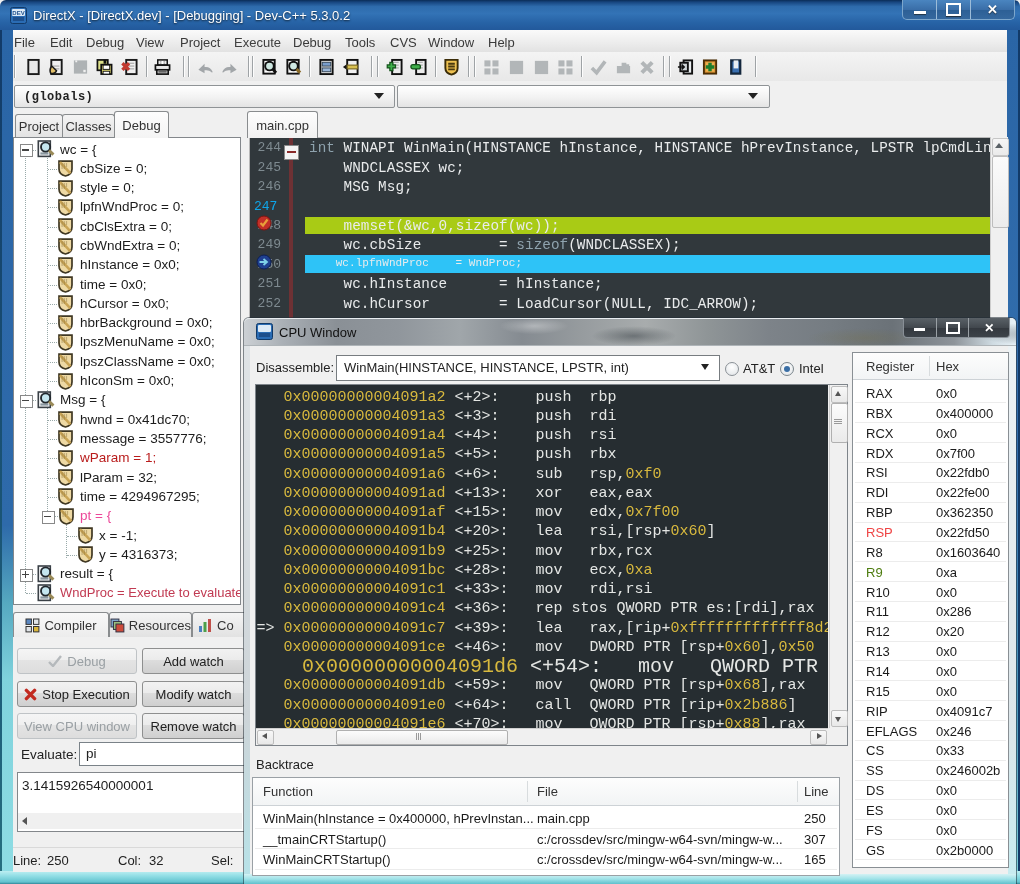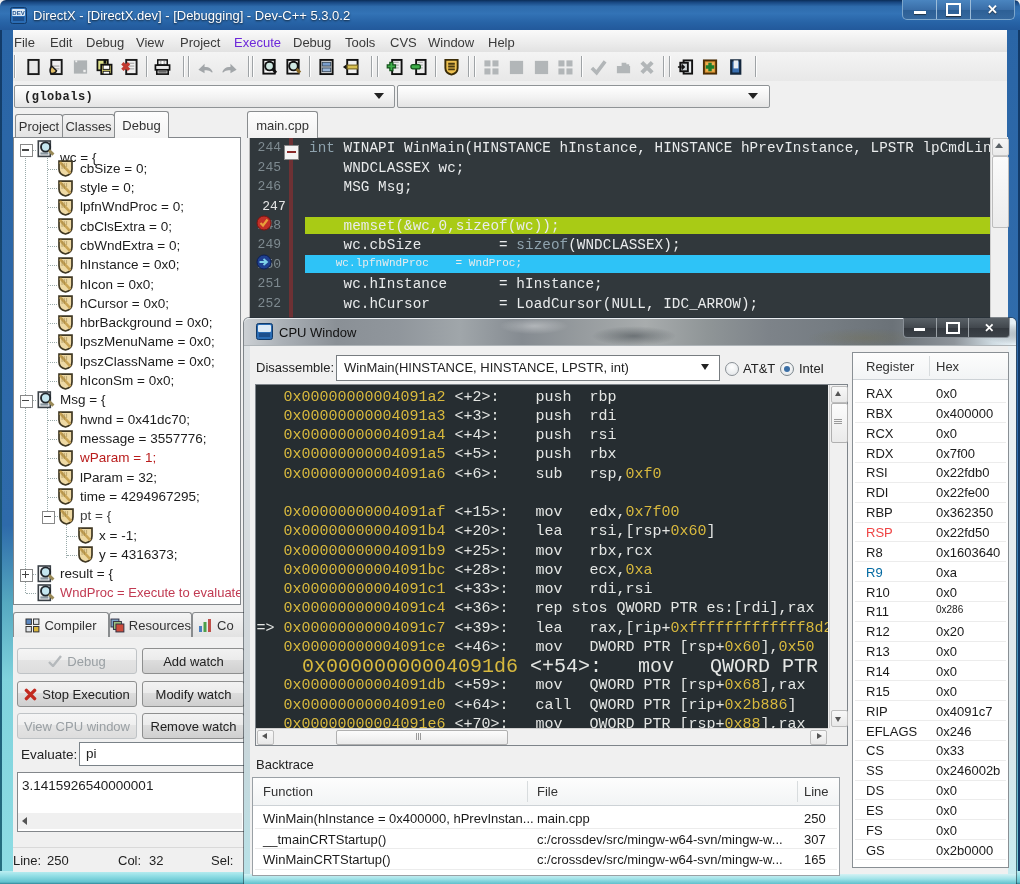--- a/index.html
+++ b/index.html
@@ -45,21 +45,21 @@
     </div>
 <div style="flex:1.3;display:flex;align-items:center;justify-content:center;color:#fff;font-size:13px;font-weight:bold;text-shadow:0 1px 1px #234">✕</div>
 </div>
 <div class="a" style="left:13px;top:30px;width:994px;height:22px;
 background:linear-gradient(180deg,#fafafa,#ececec 60%,#e2e2e2)"></div>
 <div class="a" style="left:14px;top:35px;font-size:13px;color:#3a3a3a">File</div>
 <div class="a" style="left:50px;top:35px;font-size:13px;color:#3a3a3a">Edit</div>
 <div class="a" style="left:86px;top:35px;font-size:13px;color:#3a3a3a">Debug</div>
 <div class="a" style="left:136px;top:35px;font-size:13px;color:#3a3a3a">View</div>
 <div class="a" style="left:180px;top:35px;font-size:13px;color:#3a3a3a">Project</div>
-<div class="a" style="left:234px;top:35px;font-size:13px;color:#6d28d9">Execute</div>
+<div class="a" style="left:234px;top:35px;font-size:13px;color:#404040">Execute</div>
 <div class="a" style="left:293px;top:35px;font-size:13px;color:#3a3a3a">Debug</div>
 <div class="a" style="left:345px;top:35px;font-size:13px;color:#3a3a3a">Tools</div>
 <div class="a" style="left:390px;top:35px;font-size:13px;color:#3a3a3a">CVS</div>
 <div class="a" style="left:428px;top:35px;font-size:13px;color:#3a3a3a">Window</div>
 <div class="a" style="left:488px;top:35px;font-size:13px;color:#3a3a3a">Help</div>
 <div class="a" style="left:13px;top:52px;width:994px;height:29px;
 background:linear-gradient(180deg,#f4f4f4,#e8e8e8);border-bottom:1px solid #d8d8d8"></div>
 <div class="sep" style="left:146px;top:56px;height:21px"></div>
 <div class="sep" style="left:183px;top:56px;height:21px"></div>
 <div class="sep" style="left:188px;top:56px;height:21px"></div>
@@ -208,21 +208,21 @@
 <div class="a" style="left:52px;top:382px;width:1px;height:38px;border-left:1px dotted #9aa;"></div>
 <div class="a" style="left:12px;top:12px;width:10px;height:1px;border-top:1px dotted #9aa"></div>
 <div class="a" style="left:6px;top:6.0px;width:11px;height:11px;border:1px solid #888;background:#fff;z-index:3"></div>
 <div class="a" style="left:8px;top:11.0px;width:7px;height:1.6px;background:#444;z-index:4"></div>
 <svg width="18" height="18" viewBox="0 0 18 18" style="position:absolute;top:2px;left:23px">
       <rect x="1.3" y="1" width="12" height="15.4" fill="#f4f6f7" stroke="#3a4046" stroke-width="1.6"></rect>
       <rect x="3.4" y="12.4" width="8" height="2.2" fill="#8a97a0"></rect>
       <circle cx="8.6" cy="7" r="4.6" fill="#c5e6ef" stroke="#22282e" stroke-width="1.9"></circle>
       <path d="M12 10.4 L16.4 14.6" stroke="#9a8a58" stroke-width="3"></path>
     </svg>
-    <div class="a" style="left:46px;top:12px;font-size:13.5px;color:#1c1c1c;white-space:nowrap">wc = {</div>
+    <div class="a" style="left:46px;top:4px;font-size:13.5px;color:#1c1c1c;white-space:nowrap">wc = {</div>
 <div class="a" style="left:34px;top:31px;width:9px;height:1px;border-top:1px dotted #9aa"></div>
 <svg width="17" height="17" viewBox="0 0 17 17" style="position:absolute;top:22px;left:43px">
       <path d="M2 1.2 L15 1.2 L15 9 Q15 14.6 8.5 16 Q2 14.6 2 9 Z" fill="#eed9a4" stroke="#403823" stroke-width="1.7"></path>
       <path d="M3 2.2 L13.4 13.4" stroke="#c9a455" stroke-width="2.6"></path>
       <path d="M4.5 4 h6 M4.5 6 h6 M4.5 8 h4" stroke="#8a7440" stroke-width="0.9" stroke-dasharray="1.2 1"></path>
     </svg>
     <div class="a" style="left:66px;top:23px;font-size:13.5px;color:#1c1c1c;white-space:nowrap">cbSize = 0;</div>
 <div class="a" style="left:34px;top:50px;width:9px;height:1px;border-top:1px dotted #9aa"></div>
 <svg width="17" height="17" viewBox="0 0 17 17" style="position:absolute;top:42px;left:43px">
       <path d="M2 1.2 L15 1.2 L15 9 Q15 14.6 8.5 16 Q2 14.6 2 9 Z" fill="#eed9a4" stroke="#403823" stroke-width="1.7"></path>
@@ -257,21 +257,21 @@
       <path d="M3 2.2 L13.4 13.4" stroke="#c9a455" stroke-width="2.6"></path>
       <path d="M4.5 4 h6 M4.5 6 h6 M4.5 8 h4" stroke="#8a7440" stroke-width="0.9" stroke-dasharray="1.2 1"></path>
     </svg>
     <div class="a" style="left:66px;top:119px;font-size:13.5px;color:#1c1c1c;white-space:nowrap">hInstance = 0x0;</div>
 <div class="a" style="left:34px;top:147px;width:9px;height:1px;border-top:1px dotted #9aa"></div>
 <svg width="17" height="17" viewBox="0 0 17 17" style="position:absolute;top:138px;left:43px">
       <path d="M2 1.2 L15 1.2 L15 9 Q15 14.6 8.5 16 Q2 14.6 2 9 Z" fill="#eed9a4" stroke="#403823" stroke-width="1.7"></path>
       <path d="M3 2.2 L13.4 13.4" stroke="#c9a455" stroke-width="2.6"></path>
       <path d="M4.5 4 h6 M4.5 6 h6 M4.5 8 h4" stroke="#8a7440" stroke-width="0.9" stroke-dasharray="1.2 1"></path>
     </svg>
-    <div class="a" style="left:66px;top:139px;font-size:13.5px;color:#1c1c1c;white-space:nowrap">hIcon = 0x0;</div>
+    <div class="a" style="left:66px;top:139px;font-size:13.5px;color:#1c1c1c;white-space:nowrap">time = 0x0;</div>
 <div class="a" style="left:34px;top:166px;width:9px;height:1px;border-top:1px dotted #9aa"></div>
 <svg width="17" height="17" viewBox="0 0 17 17" style="position:absolute;top:157px;left:43px">
       <path d="M2 1.2 L15 1.2 L15 9 Q15 14.6 8.5 16 Q2 14.6 2 9 Z" fill="#eed9a4" stroke="#403823" stroke-width="1.7"></path>
       <path d="M3 2.2 L13.4 13.4" stroke="#c9a455" stroke-width="2.6"></path>
       <path d="M4.5 4 h6 M4.5 6 h6 M4.5 8 h4" stroke="#8a7440" stroke-width="0.9" stroke-dasharray="1.2 1"></path>
     </svg>
     <div class="a" style="left:66px;top:158px;font-size:13.5px;color:#1c1c1c;white-space:nowrap">hCursor = 0x0;</div>
 <div class="a" style="left:34px;top:185px;width:9px;height:1px;border-top:1px dotted #9aa"></div>
 <svg width="17" height="17" viewBox="0 0 17 17" style="position:absolute;top:177px;left:43px">
       <path d="M2 1.2 L15 1.2 L15 9 Q15 14.6 8.5 16 Q2 14.6 2 9 Z" fill="#eed9a4" stroke="#403823" stroke-width="1.7"></path>
@@ -346,21 +346,21 @@
     </svg>
     <div class="a" style="left:66px;top:351px;font-size:13.5px;color:#1c1c1c;white-space:nowrap">time = 4294967295;</div>
 <div class="a" style="left:34px;top:378px;width:10px;height:1px;border-top:1px dotted #9aa"></div>
 <div class="a" style="left:28px;top:372.7px;width:11px;height:11px;border:1px solid #888;background:#fff;z-index:3"></div>
 <div class="a" style="left:30px;top:377.7px;width:7px;height:1.6px;background:#444;z-index:4"></div>
 <svg width="17" height="17" viewBox="0 0 17 17" style="position:absolute;top:370px;left:44px">
       <path d="M2 1.2 L15 1.2 L15 9 Q15 14.6 8.5 16 Q2 14.6 2 9 Z" fill="#eed9a4" stroke="#403823" stroke-width="1.7"></path>
       <path d="M3 2.2 L13.4 13.4" stroke="#c9a455" stroke-width="2.6"></path>
       <path d="M4.5 4 h6 M4.5 6 h6 M4.5 8 h4" stroke="#8a7440" stroke-width="0.9" stroke-dasharray="1.2 1"></path>
     </svg>
-    <div class="a" style="left:66px;top:370px;font-size:13.5px;color:#404040;white-space:nowrap">pt = {</div>
+    <div class="a" style="left:66px;top:370px;font-size:13.5px;color:#ec4899;white-space:nowrap">pt = {</div>
 <div class="a" style="left:53px;top:398px;width:10px;height:1px;border-top:1px dotted #9aa"></div>
 <svg width="17" height="17" viewBox="0 0 17 17" style="position:absolute;top:389px;left:63px">
       <path d="M2 1.2 L15 1.2 L15 9 Q15 14.6 8.5 16 Q2 14.6 2 9 Z" fill="#eed9a4" stroke="#403823" stroke-width="1.7"></path>
       <path d="M3 2.2 L13.4 13.4" stroke="#c9a455" stroke-width="2.6"></path>
       <path d="M4.5 4 h6 M4.5 6 h6 M4.5 8 h4" stroke="#8a7440" stroke-width="0.9" stroke-dasharray="1.2 1"></path>
     </svg>
     <div class="a" style="left:85px;top:390px;font-size:13.5px;color:#1c1c1c;white-space:nowrap">x = -1;</div>
 <div class="a" style="left:53px;top:417px;width:10px;height:1px;border-top:1px dotted #9aa"></div>
 <svg width="17" height="17" viewBox="0 0 17 17" style="position:absolute;top:408px;left:63px">
       <path d="M2 1.2 L15 1.2 L15 9 Q15 14.6 8.5 16 Q2 14.6 2 9 Z" fill="#eed9a4" stroke="#403823" stroke-width="1.7"></path>
@@ -440,21 +440,21 @@
 <span style="position:absolute;left:198px;top:5px">Sel:</span>
 </div>
 <div class="tab" style="left:247px;top:111px;width:69px;height:26px;background:linear-gradient(180deg,#fdfdfd,#f1f1f1);z-index:2">main.cpp</div>
 <div class="a" style="left:249px;top:137px;width:741px;height:181px;background:#31383c;border-top:1px solid #b8b8b8;border-left:1px solid #b8b8b8;overflow:hidden">
 <div class="a" style="left:55px;top:78.5px;width:686px;height:17.5px;background:#a9cb15"></div>
 <div class="a" style="left:55px;top:117px;width:686px;height:18px;background:#2ec3f7"></div>
 <div class="a" style="left:39px;top:0;width:3.5px;height:181px;background:#6e3134"></div>
 <div class="a mono" style="left:7px;top:2.4px;width:24px;text-align:right;font-size:13px;color:#7e8a90">244</div>
 <div class="a mono" style="left:7px;top:21.8px;width:24px;text-align:right;font-size:13px;color:#7e8a90">245</div>
 <div class="a mono" style="left:7px;top:41.2px;width:24px;text-align:right;font-size:13px;color:#7e8a90">246</div>
-<div class="a mono" style="left:12px;top:60.6px;width:24px;text-align:center;font-size:13px;color:#e5e5e5">247</div>
+<div class="a mono" style="left:4px;top:60.6px;width:24px;text-align:left;font-size:13px;color:#0ea5e9">247</div>
 <div class="a mono" style="left:7px;top:80.0px;width:24px;text-align:right;font-size:13px;color:#7e8a90">248</div>
 <div class="a mono" style="left:7px;top:99.4px;width:24px;text-align:right;font-size:13px;color:#7e8a90">249</div>
 <div class="a mono" style="left:7px;top:118.8px;width:24px;text-align:right;font-size:13px;color:#7e8a90">250</div>
 <div class="a mono" style="left:7px;top:138.2px;width:24px;text-align:right;font-size:13px;color:#7e8a90">251</div>
 <div class="a mono" style="left:7px;top:157.6px;width:24px;text-align:right;font-size:13px;color:#7e8a90">252</div>
 <div class="a" style="left:34px;top:7px;width:13px;height:13px;background:#f4f4f4;border:1px solid #888;z-index:3"></div>
     <div class="a" style="left:37px;top:13px;width:9px;height:2px;background:#8a2a2a;z-index:4"></div>
 <svg class="a" style="left:6px;top:76.5px;z-index:3" width="16" height="16">
       <circle cx="8" cy="8" r="7" fill="#c22f28" stroke="#7a1511"></circle>
       <path d="M4.5 8 L7 10.5 L11.5 4.5" stroke="#e8a03a" stroke-width="2.2" fill="none"></path>
@@ -516,20 +516,21 @@
 <div class="a" style="left:780px;top:362px;width:12px;height:12px;border:1px solid #7a858c;border-radius:50%;background:radial-gradient(circle at 50% 35%,#fff,#dfe3e6)"></div>
 <div class="a" style="left:784px;top:366px;width:6px;height:6px;border-radius:50%;background:#3a6ea5"></div>
 <div class="a" style="left:799px;top:361px;font-size:13px;color:#222">Intel</div>
 <div class="a" style="left:255px;top:384px;width:591px;height:360px;border:1px solid #7e848a;background:#f0f0f0">
 <div style="position:absolute;left:0;top:0;width:572px;height:343px;background:#262d31;overflow:hidden">
 <pre style="position:absolute;left:0.4px;top:4.50px;font-size:15px;line-height:15px;color:#e4e6e4;white-space:pre">&nbsp;&nbsp;&nbsp;<span class="y">0x00000000004091a2</span> &lt;+2&gt;:&nbsp;&nbsp;&nbsp;&nbsp;push&nbsp;&nbsp;rbp</pre>
 <pre style="position:absolute;left:0.4px;top:23.75px;font-size:15px;line-height:15px;color:#e4e6e4;white-space:pre">&nbsp;&nbsp;&nbsp;<span class="y">0x00000000004091a3</span> &lt;+3&gt;:&nbsp;&nbsp;&nbsp;&nbsp;push&nbsp;&nbsp;rdi</pre>
 <pre style="position:absolute;left:0.4px;top:43.00px;font-size:15px;line-height:15px;color:#e4e6e4;white-space:pre">&nbsp;&nbsp;&nbsp;<span class="y">0x00000000004091a4</span> &lt;+4&gt;:&nbsp;&nbsp;&nbsp;&nbsp;push&nbsp;&nbsp;rsi</pre>
 <pre style="position:absolute;left:0.4px;top:62.25px;font-size:15px;line-height:15px;color:#e4e6e4;white-space:pre">&nbsp;&nbsp;&nbsp;<span class="y">0x00000000004091a5</span> &lt;+5&gt;:&nbsp;&nbsp;&nbsp;&nbsp;push&nbsp;&nbsp;rbx</pre>
 <pre style="position:absolute;left:0.4px;top:81.50px;font-size:15px;line-height:15px;color:#e4e6e4;white-space:pre">&nbsp;&nbsp;&nbsp;<span class="y">0x00000000004091a6</span> &lt;+6&gt;:&nbsp;&nbsp;&nbsp;&nbsp;sub&nbsp;&nbsp;&nbsp;rsp,<span class="y">0xf0</span></pre>
+<pre style="position:absolute;left:0.4px;top:100.75px;font-size:15px;line-height:15px;color:#e4e6e4;white-space:pre">&nbsp;&nbsp;&nbsp;<span class="y">0x00000000004091ad</span> &lt;+13&gt;:&nbsp;&nbsp;&nbsp;xor&nbsp;&nbsp;&nbsp;eax,eax</pre>
 <pre style="position:absolute;left:0.4px;top:120.00px;font-size:15px;line-height:15px;color:#e4e6e4;white-space:pre">&nbsp;&nbsp;&nbsp;<span class="y">0x00000000004091af</span> &lt;+15&gt;:&nbsp;&nbsp;&nbsp;mov&nbsp;&nbsp;&nbsp;edx,<span class="y">0x7f00</span></pre>
 <pre style="position:absolute;left:0.4px;top:139.25px;font-size:15px;line-height:15px;color:#e4e6e4;white-space:pre">&nbsp;&nbsp;&nbsp;<span class="y">0x00000000004091b4</span> &lt;+20&gt;:&nbsp;&nbsp;&nbsp;lea&nbsp;&nbsp;&nbsp;rsi,[rsp+<span class="y">0x60</span>]</pre>
 <pre style="position:absolute;left:0.4px;top:158.50px;font-size:15px;line-height:15px;color:#e4e6e4;white-space:pre">&nbsp;&nbsp;&nbsp;<span class="y">0x00000000004091b9</span> &lt;+25&gt;:&nbsp;&nbsp;&nbsp;mov&nbsp;&nbsp;&nbsp;rbx,rcx</pre>
 <pre style="position:absolute;left:0.4px;top:177.75px;font-size:15px;line-height:15px;color:#e4e6e4;white-space:pre">&nbsp;&nbsp;&nbsp;<span class="y">0x00000000004091bc</span> &lt;+28&gt;:&nbsp;&nbsp;&nbsp;mov&nbsp;&nbsp;&nbsp;ecx,<span class="y">0xa</span></pre>
 <pre style="position:absolute;left:0.4px;top:197.00px;font-size:15px;line-height:15px;color:#e4e6e4;white-space:pre">&nbsp;&nbsp;&nbsp;<span class="y">0x00000000004091c1</span> &lt;+33&gt;:&nbsp;&nbsp;&nbsp;mov&nbsp;&nbsp;&nbsp;rdi,rsi</pre>
 <pre style="position:absolute;left:0.4px;top:216.25px;font-size:15px;line-height:15px;color:#e4e6e4;white-space:pre">&nbsp;&nbsp;&nbsp;<span class="y">0x00000000004091c4</span> &lt;+36&gt;:&nbsp;&nbsp;&nbsp;rep stos QWORD PTR es:[rdi],rax</pre>
 <pre style="position:absolute;left:0.4px;top:235.50px;font-size:15px;line-height:15px;color:#e4e6e4;white-space:pre">=&gt; <span class="y">0x00000000004091c7</span> &lt;+39&gt;:&nbsp;&nbsp;&nbsp;lea&nbsp;&nbsp;&nbsp;rax,[rip+<span class="y">0xfffffffffffff8d2</span></pre>
 <pre style="position:absolute;left:0.4px;top:254.75px;font-size:15px;line-height:15px;color:#e4e6e4;white-space:pre">&nbsp;&nbsp;&nbsp;<span class="y">0x00000000004091ce</span> &lt;+46&gt;:&nbsp;&nbsp;&nbsp;mov&nbsp;&nbsp;&nbsp;DWORD PTR [rsp+<span class="y">0x60</span>],<span class="y">0x50</span></pre>
 <pre style="position:absolute;left:10px;top:274.00px;font-size:20px;line-height:15px;color:#e4e6e4;white-space:pre">&nbsp;&nbsp;&nbsp;<span class="y">0x00000000004091d6</span> &lt;+54&gt;:&nbsp;&nbsp;&nbsp;mov&nbsp;&nbsp;&nbsp;QWORD PTR [rsp+<span class="y">0x78</span>],rbx</pre>
 <pre style="position:absolute;left:0.4px;top:293.25px;font-size:15px;line-height:15px;color:#e4e6e4;white-space:pre">&nbsp;&nbsp;&nbsp;<span class="y">0x00000000004091db</span> &lt;+59&gt;:&nbsp;&nbsp;&nbsp;mov&nbsp;&nbsp;&nbsp;QWORD PTR [rsp+<span class="y">0x68</span>],rax</pre>
@@ -579,28 +580,28 @@
     <div style="position:absolute;left:2px;top:148.7px;width:151px;height:1px;background:#ececec"></div>
 <span style="position:absolute;left:13px;top:152.1px;font-size:13px;color:#1a1a1a">RBP</span>
     <span style="position:absolute;left:83px;top:152.1px;font-size:13px;color:#1a1a1a">0x362350</span>
     <div style="position:absolute;left:2px;top:168.5px;width:151px;height:1px;background:#ececec"></div>
 <span style="position:absolute;left:13px;top:172.0px;font-size:13px;color:#ef4444">RSP</span>
     <span style="position:absolute;left:83px;top:172.0px;font-size:13px;color:#1a1a1a">0x22fd50</span>
     <div style="position:absolute;left:2px;top:188.4px;width:151px;height:1px;background:#ececec"></div>
 <span style="position:absolute;left:13px;top:191.8px;font-size:13px;color:#1a1a1a">R8</span>
     <span style="position:absolute;left:83px;top:191.8px;font-size:13px;color:#1a1a1a">0x1603640</span>
     <div style="position:absolute;left:2px;top:208.2px;width:151px;height:1px;background:#ececec"></div>
-<span style="position:absolute;left:13px;top:211.7px;font-size:13px;color:#0369a1">R9</span>
+<span style="position:absolute;left:13px;top:211.7px;font-size:13px;color:#4d7c0f">R9</span>
     <span style="position:absolute;left:83px;top:211.7px;font-size:13px;color:#1a1a1a">0xa</span>
     <div style="position:absolute;left:2px;top:228.1px;width:151px;height:1px;background:#ececec"></div>
 <span style="position:absolute;left:13px;top:231.5px;font-size:13px;color:#1a1a1a">R10</span>
     <span style="position:absolute;left:83px;top:231.5px;font-size:13px;color:#1a1a1a">0x0</span>
     <div style="position:absolute;left:2px;top:247.9px;width:151px;height:1px;background:#ececec"></div>
 <span style="position:absolute;left:13px;top:251.4px;font-size:13px;color:#1a1a1a">R11</span>
-    <span style="position:absolute;left:83px;top:251.4px;font-size:10px;color:#1a1a1a">0x286</span>
+    <span style="position:absolute;left:83px;top:251.4px;font-size:13px;color:#1a1a1a">0x286</span>
     <div style="position:absolute;left:2px;top:267.8px;width:151px;height:1px;background:#ececec"></div>
 <span style="position:absolute;left:13px;top:271.2px;font-size:13px;color:#1a1a1a">R12</span>
     <span style="position:absolute;left:83px;top:271.2px;font-size:13px;color:#1a1a1a">0x20</span>
     <div style="position:absolute;left:2px;top:287.6px;width:151px;height:1px;background:#ececec"></div>
 <span style="position:absolute;left:13px;top:291.1px;font-size:13px;color:#1a1a1a">R13</span>
     <span style="position:absolute;left:83px;top:291.1px;font-size:13px;color:#1a1a1a">0x0</span>
     <div style="position:absolute;left:2px;top:307.4px;width:151px;height:1px;background:#ececec"></div>
 <span style="position:absolute;left:13px;top:310.9px;font-size:13px;color:#1a1a1a">R14</span>
     <span style="position:absolute;left:83px;top:310.9px;font-size:13px;color:#1a1a1a">0x0</span>
     <div style="position:absolute;left:2px;top:327.3px;width:151px;height:1px;background:#ececec"></div>

